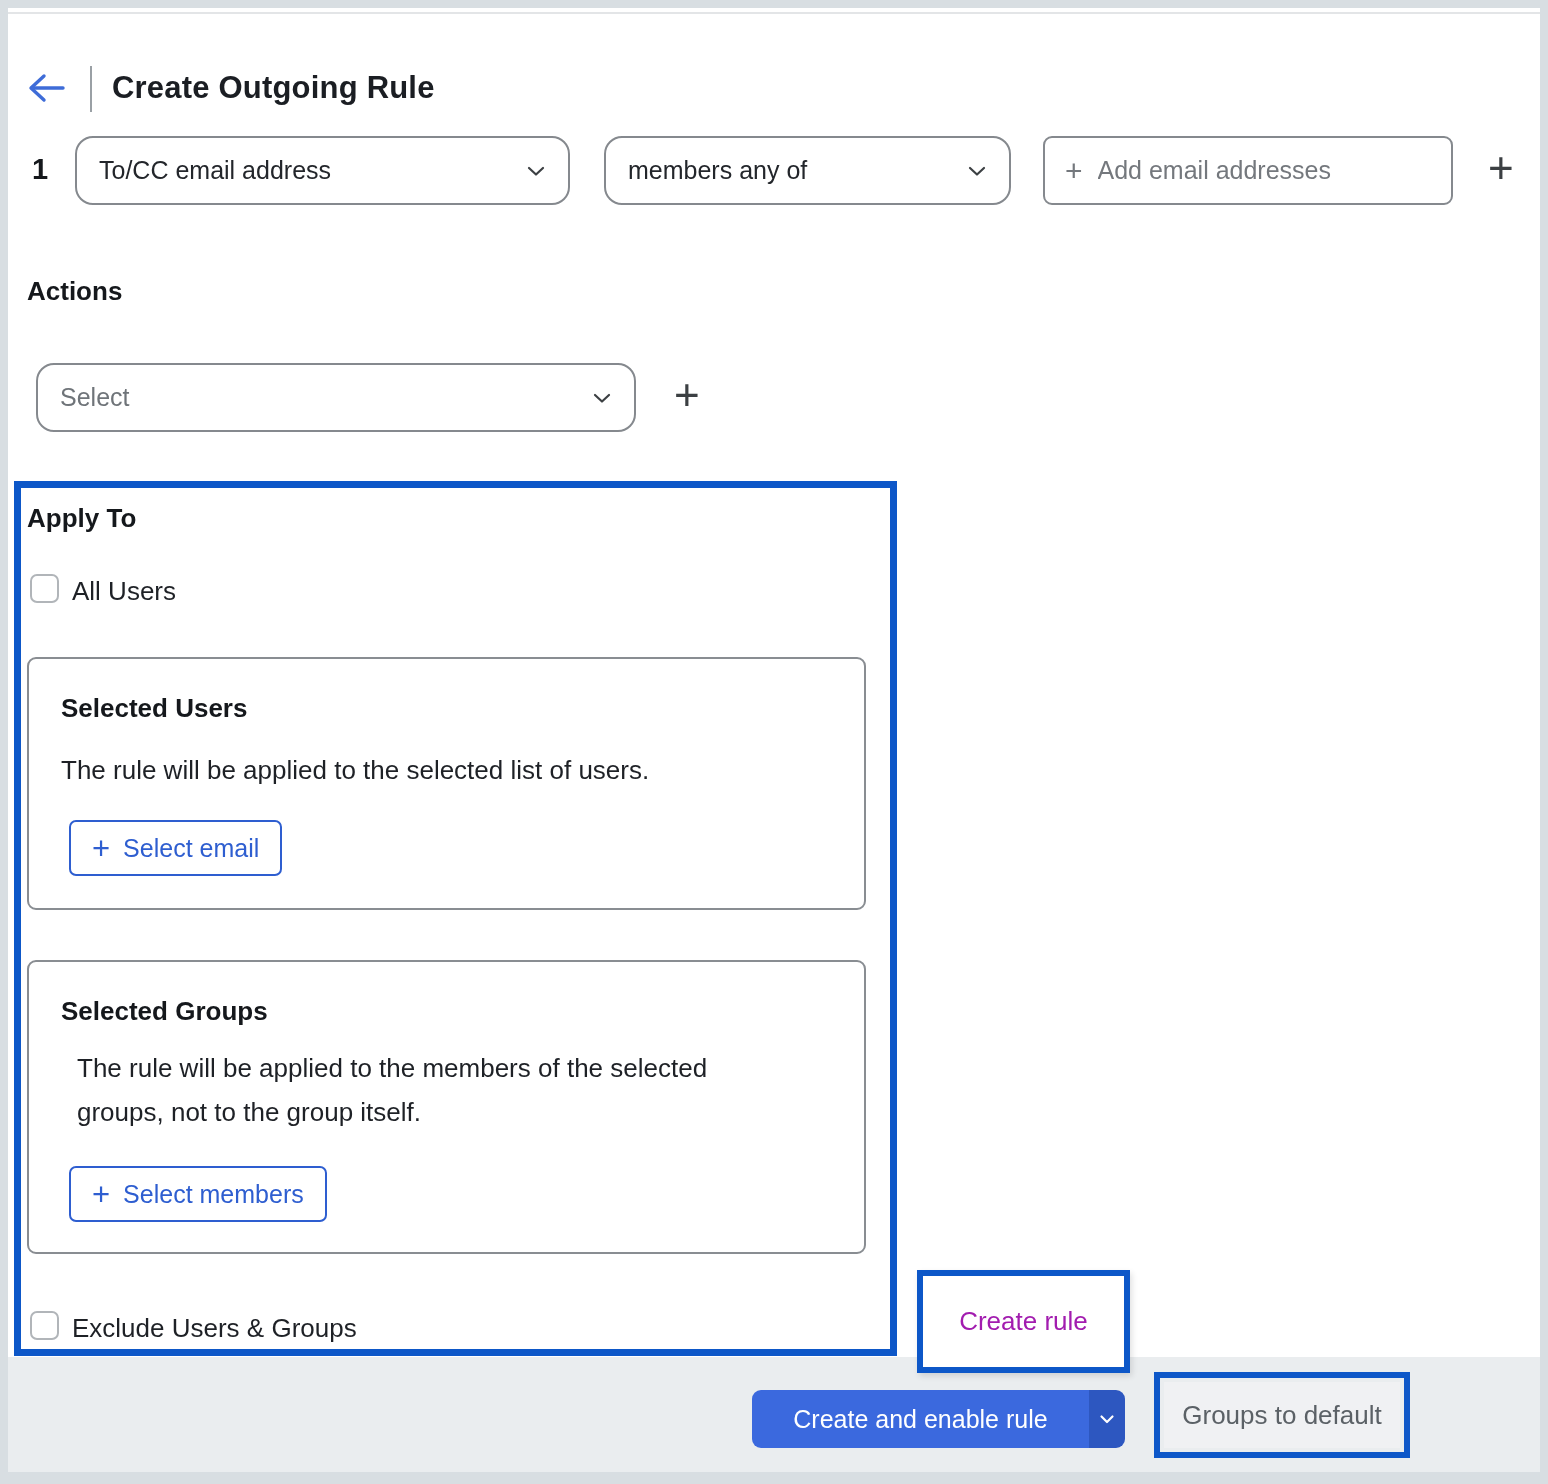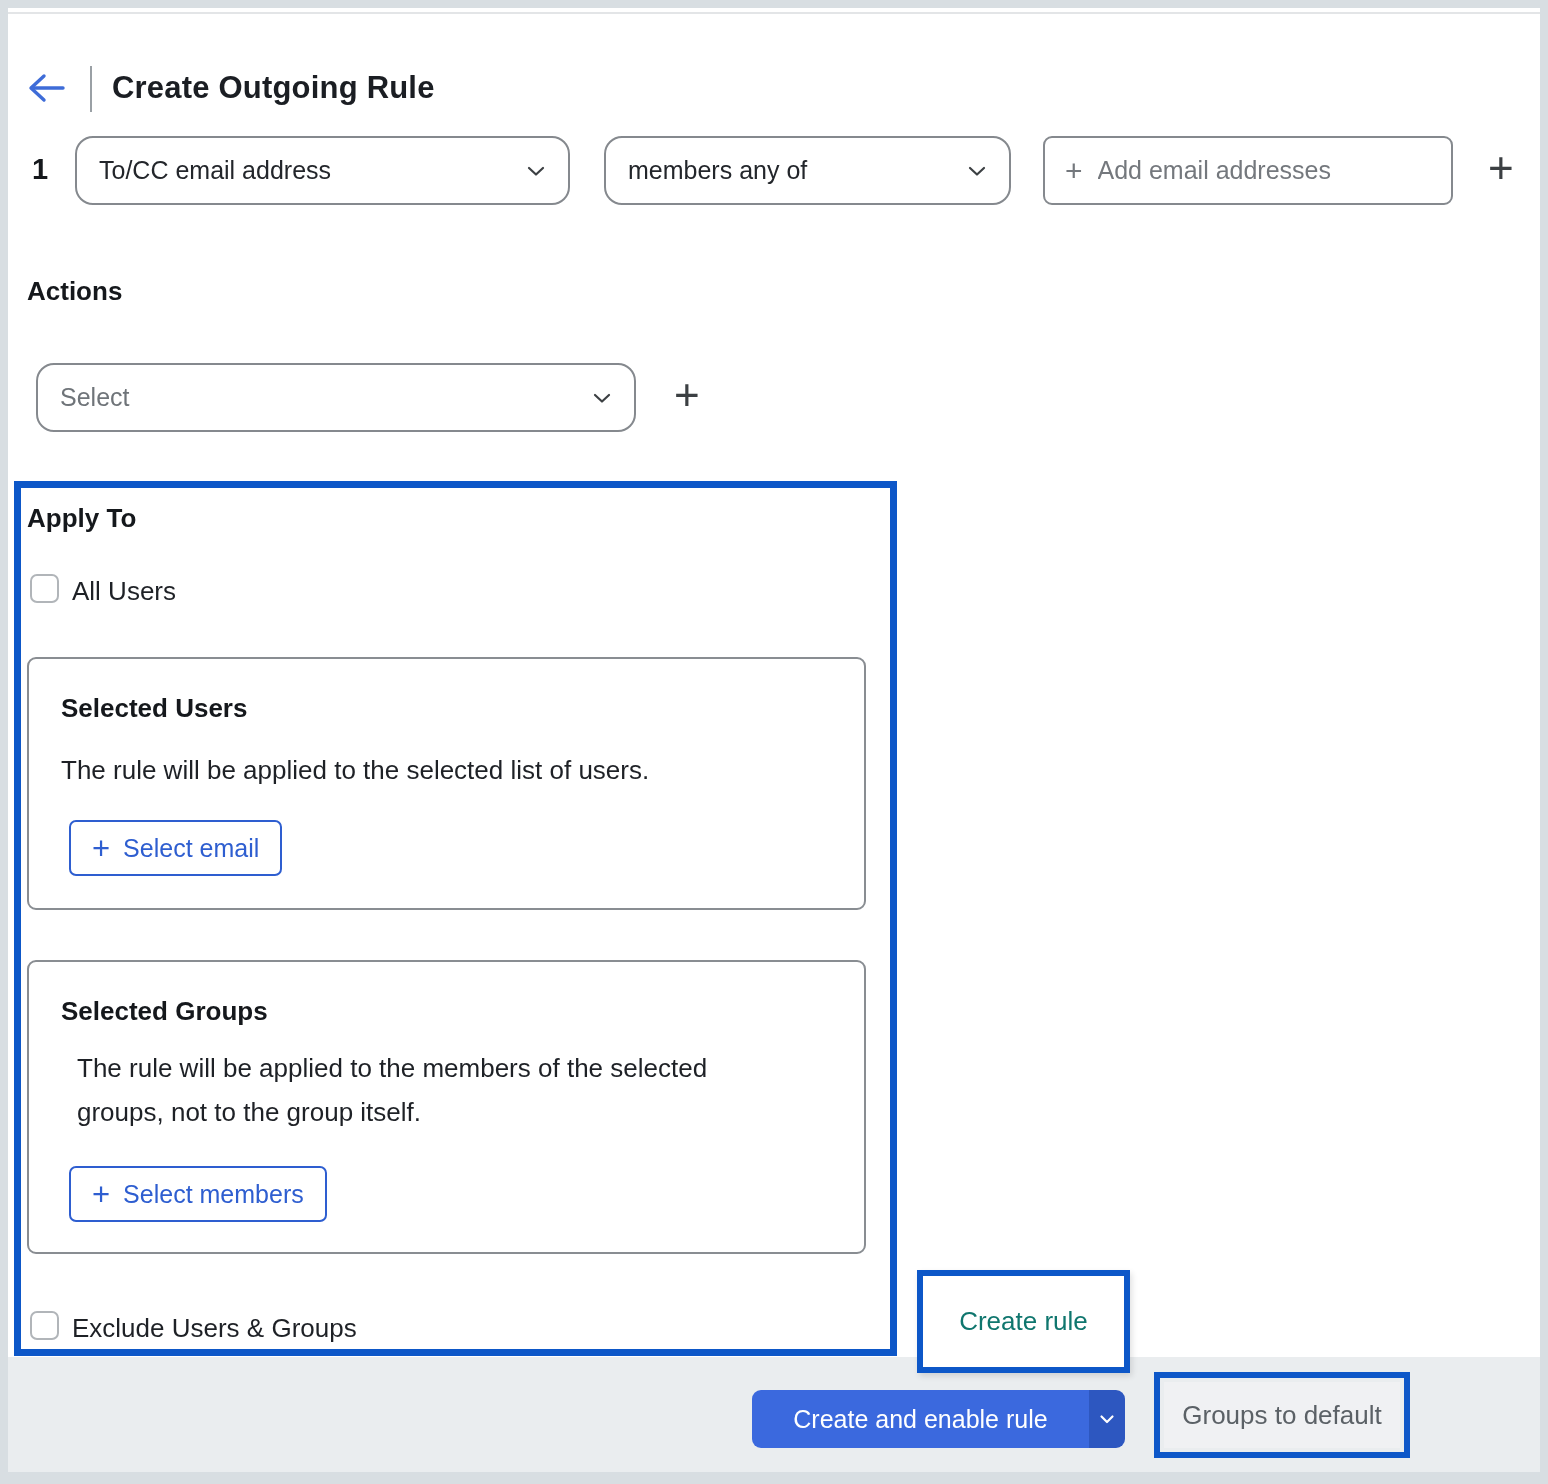--- a/index.html
+++ b/index.html
@@ -57,21 +57,21 @@
   .outline-btn{height:56px;border:2px solid #2e5ed0;border-radius:7px;background:#fff;color:#2e5ed0;
        font-size:25px;display:inline-flex;align-items:center;gap:13px;padding:0 21px;box-sizing:border-box;cursor:pointer;}
   .outline-btn .p{font-size:31px;font-weight:300;line-height:1;}
   .btn-users{left:69px;top:820px;}
   .btn-groups{left:69px;top:1166px;}
   .cb-excl{left:30px;top:1311px;}
   .lbl-excl{left:72px;top:1313px;}
 
   
   .create-rule-pop{left:917px;top:1270px;width:213px;height:103px;border:6px solid #0d57c8;background:#fff;
-       box-sizing:border-box;display:flex;align-items:center;justify-content:center;font-size:26px;color:#0f766e;
+       box-sizing:border-box;display:flex;align-items:center;justify-content:center;font-size:26px;color:#a21caf;
        box-shadow:2px 3px 6px rgba(0,0,0,.12);cursor:pointer;}
 
   
   .footer-bar{left:8px;top:1357px;width:1532px;height:115px;background:#eaedef;}
   .primary-btn{left:752px;top:1390px;width:373px;height:58px;border-radius:9px;overflow:hidden;display:flex;cursor:pointer;}
   .primary-main{flex:1;background:#3b69de;color:#fff;font-size:25px;display:flex;align-items:center;justify-content:center;}
   .primary-chev{width:36px;background:#2d57c0;display:flex;align-items:center;justify-content:center;cursor:pointer;}
   .reset-wrap{left:1154px;top:1372px;width:256px;height:86px;border:6px solid #0d57c8;box-sizing:border-box;
        display:flex;align-items:center;justify-content:center;background:transparent;}
   .reset-btn{width:236px;height:66px;background:#f0f1f3;border:none;font-family:inherit;font-size:26px;color:#5b6166;

